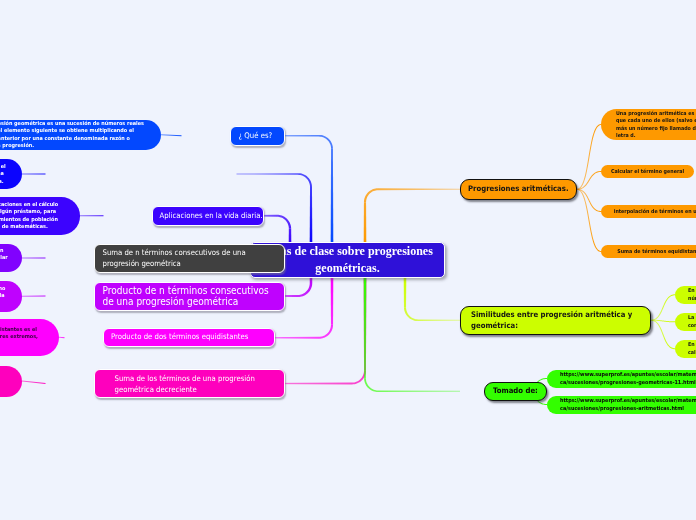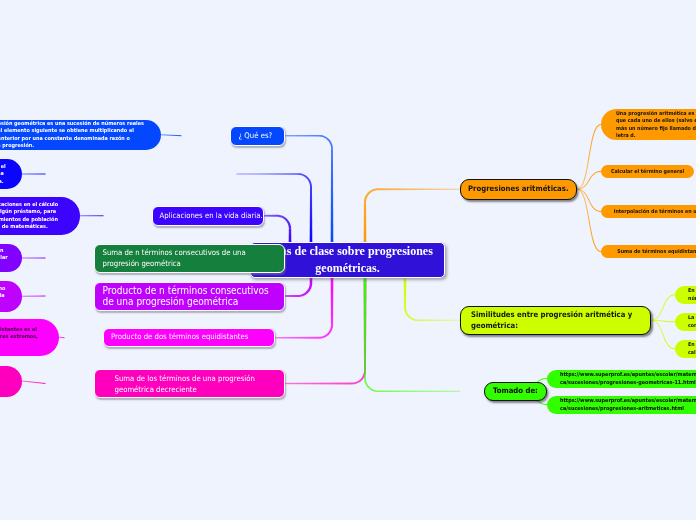--- a/index.html
+++ b/index.html
@@ -263,21 +263,21 @@
     </svg>
 <div class="node root" style="left: 250px; top: 242px; width: 195px; height: 36px; background: rgb(47, 17, 216); color: rgb(255, 255, 255); font-size: 12px; line-height: 17px; padding: 0px 6px; border-radius: 5px; text-align: center;">
       <span class="lbl">Notas de clase sobre progresiones geométricas.</span>
     </div>
     <div class="node topic nw" style="left: 181.5px; top: 125.5px; width: 55px; height: 20.5px; background: rgb(3, 72, 254); color: rgb(255, 255, 255); font-size: 7.7px; line-height: 10.5px; padding: 0px 8px;">
       <span class="lbl">¿ Qué es?</span>
     </div>
     <div class="node topic nw" style="left: 103.5px; top: 205.5px; width: 112px; height: 20.5px; background: rgb(60, 3, 254); color: rgb(255, 255, 255); font-size: 7.7px; line-height: 10.5px; padding: 0px 7px;">
       <span class="lbl">Aplicaciones en la vida diaria.</span>
     </div>
-    <div class="node topic" style="left: 45.5px; top: 243.5px; width: 191px; height: 29px; background: #15803d; color: rgb(255, 255, 255); font-size: 7.7px; line-height: 11px; padding: 0px 8px;">
+    <div class="node topic" style="left: 45.5px; top: 243.5px; width: 191px; height: 29px; background: #404040; color: rgb(255, 255, 255); font-size: 7.7px; line-height: 11px; padding: 0px 8px;">
       <span class="lbl">Suma de n términos consecutivos de una progresión geométrica</span>
     </div>
     <div class="node topic" style="left: 45.5px; top: 281.5px; width: 191px; height: 29px; background: rgb(191, 2, 254); color: rgb(255, 255, 255); font-size: 10px; line-height: 11px; padding: 0px 8px;">
       <span class="lbl">Producto de n términos consecutivos de una progresión geométrica</span>
     </div>
     <div class="node topic nw" style="left: 55px; top: 327.5px; width: 172px; height: 19px; background: rgb(254, 0, 254); color: rgb(255, 255, 255); font-size: 7.7px; line-height: 10.5px; padding: 0px 7px;">
       <span class="lbl">Producto de dos términos equidistantes</span>
     </div>
     <div class="node topic" style="left: 45.5px; top: 369px; width: 191px; height: 29px; background: rgb(254, 0, 189); color: rgb(255, 255, 255); font-size: 7.7px; line-height: 11px; padding: 0px 20px;">
       <span class="lbl">Suma de los términos de una progresión geométrica decreciente</span>

